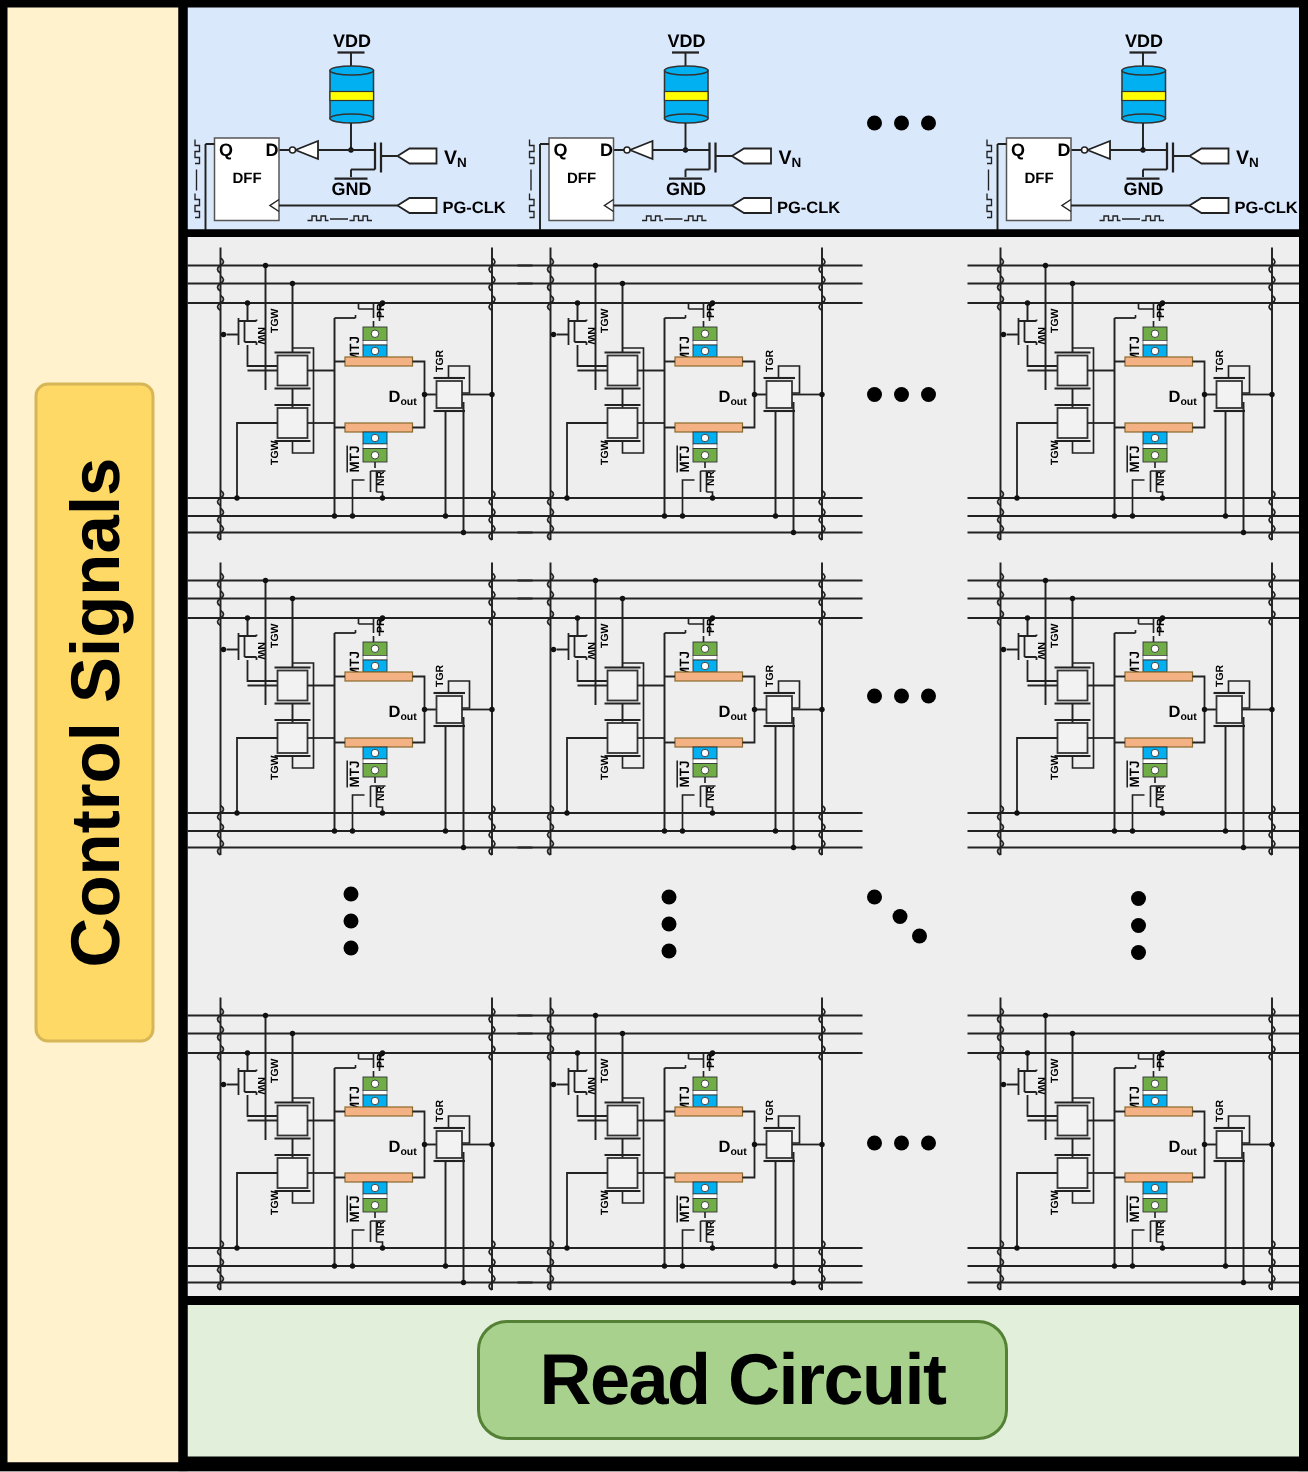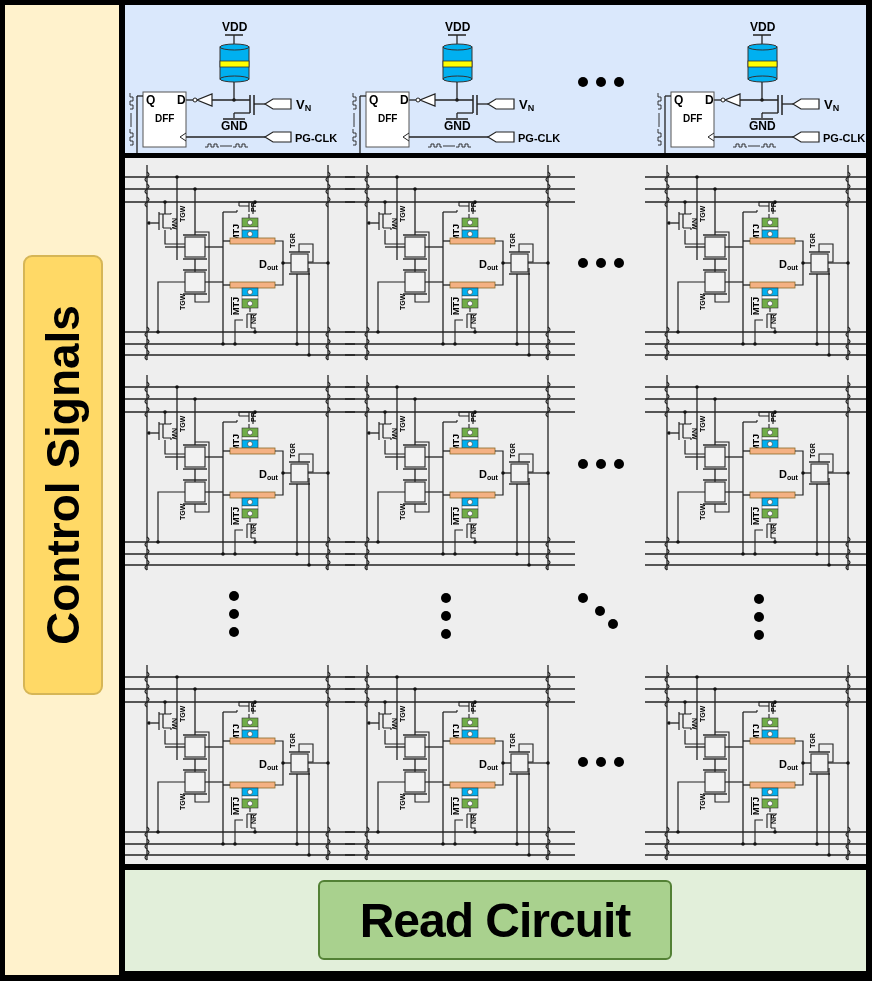--- a/index.html
+++ b/index.html
@@ -4,21 +4,21 @@
 <style>
   html, body { margin: 0; padding: 0; background: #ffffff; }
   body { width: 872px; height: 981px; position: relative; overflow: hidden; font-family: "Liberation Sans", sans-serif; }
   #frame { position: absolute; left: 0; top: 0; width: 872px; height: 981px; background: #000; }
   #left-panel { position: absolute; left: 5px; top: 5px; width: 114px; height: 970px; background: #fff2cc; }
   #control-box { position: absolute; left: 23px; top: 255px; width: 80px; height: 440px; background: #ffd966; border: 2px solid #d6b656; border-radius: 9px; box-sizing: border-box; }
   #control-text { position: absolute; left: 50%; top: 50%; transform: translate(-50%,-50%) rotate(-90deg); white-space: nowrap; font-weight: bold; font-size: 46px; color: #000; }
   #top-panel { position: absolute; left: 125px; top: 5px; width: 741px; height: 148px; background: #dae8fc; }
   #array-panel { position: absolute; left: 125px; top: 158px; width: 741px; height: 706px; background: #eeeeee; }
   #bottom-panel { position: absolute; left: 125px; top: 870px; width: 741px; height: 101px; background: #e2efda; }
-  #read-box { position: absolute; left: 318px; top: 880px; width: 354px; height: 80px; background: #a9d18e; border: 2px solid #538135; border-radius: 6px; box-sizing: border-box; display:flex; align-items:center; justify-content:center; }
+  #read-box { position: absolute; left: 318px; top: 880px; width: 354px; height: 80px; background: #a9d18e; border: 2px solid #538135; border-radius: 20px; box-sizing: border-box; display:flex; align-items:center; justify-content:center; }
   #read-text { font-weight: bold; font-size: 48px; color: #000; letter-spacing: -1px; }
   svg { position: absolute; left: 0; top: 0; }
   .lbl { font-family: "Liberation Sans", sans-serif; font-weight: bold; fill: #000; }
 </style>
 </head>
 <body>
 
 <div id="frame"></div>
 <div id="left-panel"></div>
 <div id="control-box">

